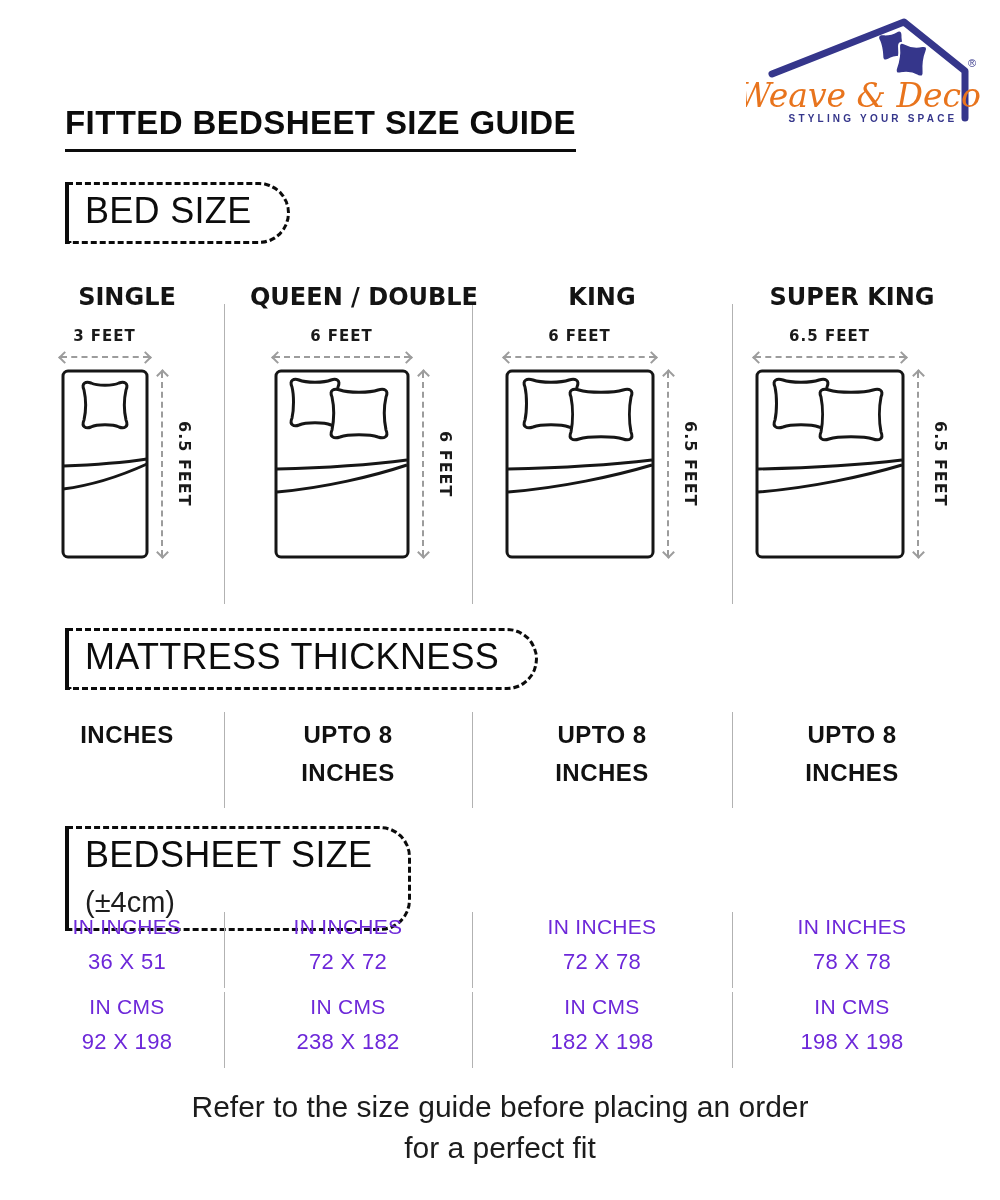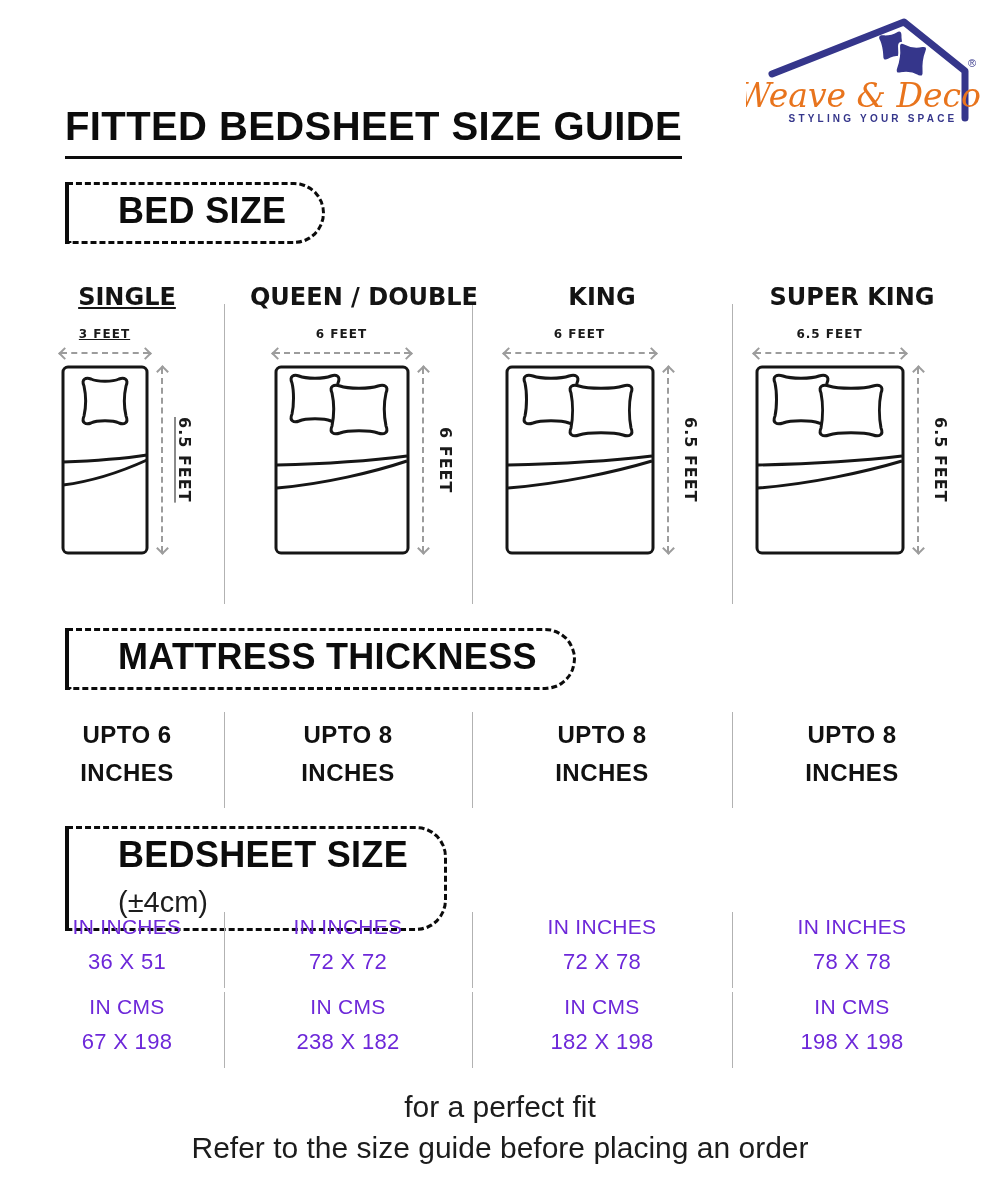--- a/index.html
+++ b/index.html
@@ -3,41 +3,41 @@
 <meta charset="utf-8">
 <style>
   html,body{margin:0;padding:0;background:#ffffff;}
   body{width:1000px;height:1200px;position:relative;overflow:hidden;
        font-family:"Liberation Sans", sans-serif;color:#161616;}
 
   
   .logo{position:absolute;left:746px;top:10px;}
 
   
-  .title{position:absolute;left:65px;top:104px;font-size:40px;font-weight:800;
+  .title{position:absolute;left:65px;top:104px;font-size:33px;font-weight:800;
          letter-spacing:.4px;color:#0c0c0c;border-bottom:3.5px solid #0c0c0c;
          padding-bottom:7px;width:fit-content;white-space:nowrap;}
 
   
   .badge{position:absolute;border:3px dashed #0b0b0b;border-left:4px solid #0b0b0b;
          border-radius:0 31px 31px 0;padding:5px 36px 9px 16px;width:fit-content;
          white-space:nowrap;display:flex;align-items:baseline;gap:10px;}
-  .badge-bold{font-size:36px;font-weight:700;color:#0c0c0c;letter-spacing:.3px;margin-left:33px;}
+  .badge-bold{font-size:36px;font-weight:400;color:#0c0c0c;letter-spacing:.3px;}
   .badge-light{font-size:29px;font-weight:400;color:#1d1d1d;}
 
   
   .vsep{position:absolute;width:1px;background:#b2b2b2;}
 
   
   .bs-col{position:absolute;top:283px;display:flex;flex-direction:column;align-items:center;}
   .bs-name{font-family:"DejaVu Sans", sans-serif;font-size:24px;font-weight:700;
            color:#141414;white-space:nowrap;}
   .bed-grid{display:grid;grid-template-columns:auto 16px auto;grid-template-rows:auto 14px auto;
             column-gap:5px;row-gap:5px;align-items:center;justify-items:center;margin-top:16px;}
-  .wlabel{grid-column:1;grid-row:1;font-family:"DejaVu Sans", sans-serif;font-size:12px;
+  .wlabel{grid-column:1;grid-row:1;font-family:"DejaVu Sans", sans-serif;font-size:15px;
           font-weight:700;letter-spacing:1px;color:#1a1a1a;white-space:nowrap;}
   .harrow{grid-column:1;grid-row:2;width:100%;height:0;border-top:2px dashed #9c9c9c;position:relative;}
   .harrow::before,.harrow::after{content:"";position:absolute;top:-5px;width:7px;height:7px;
           border-left:2px solid #9c9c9c;border-bottom:2px solid #9c9c9c;}
   .harrow::before{left:-1px;transform:rotate(45deg);}
   .harrow::after{right:-1px;transform:rotate(225deg);}
   .bed{grid-column:1;grid-row:3;}
   .varrow{grid-column:2;grid-row:3;height:97%;width:0;border-left:2px dashed #9c9c9c;position:relative;}
   .varrow::before,.varrow::after{content:"";position:absolute;left:-5px;width:7px;height:7px;
           border-left:2px solid #9c9c9c;border-bottom:2px solid #9c9c9c;}
@@ -80,21 +80,21 @@
 <div class="title">FITTED BEDSHEET SIZE GUIDE</div>
 
 <div class="badge" style="left:65px;top:182px;">
   <span class="badge-bold">BED SIZE</span>
 </div>
 
 <div class="vsep" style="left:224px;top:304px;height:300px;"></div>
 <div class="vsep" style="left:472px;top:304px;height:300px;"></div>
 <div class="vsep" style="left:732px;top:304px;height:300px;"></div>
 
-<div class="bs-col" style="left:30px;width:194px;text-decoration:underline;">
+<div class="bs-col" style="left:30px;width:194px;">
   <div class="bs-name">SINGLE</div>
   <div class="bed-grid">
     <div class="wlabel">3 FEET</div>
     <div class="harrow"></div>
     <svg class="bed" width="88" height="190" viewBox="0 0 88 190">
       <rect x="2" y="2" width="84" height="186" rx="5" fill="#fff" stroke="#161616" stroke-width="3"></rect>
       <path d="M23 21 C20 14 25 12 30 14 C36 17 52 17 58 14 C63 12 68 14 65 21 C63 30 63 42 65 51 C68 58 63 60 58 58 C52 55 36 55 30 58 C25 60 20 58 23 51 C25 42 25 30 23 21 Z" fill="#fff" stroke="#161616" stroke-width="3"></path>
       <path d="M2 97 C30 96 60 94 86 90" fill="none" stroke="#161616" stroke-width="3"></path>
       <path d="M2 120 C34 116 64 105 86 95" fill="none" stroke="#161616" stroke-width="3"></path>
     </svg>
@@ -156,21 +156,20 @@
 
 <div class="badge" style="left:65px;top:628px;">
   <span class="badge-bold">MATTRESS THICKNESS</span>
 </div>
 
 <div class="vsep" style="left:224px;top:712px;height:96px;"></div>
 <div class="vsep" style="left:472px;top:712px;height:96px;"></div>
 <div class="vsep" style="left:732px;top:712px;height:96px;"></div>
 
 <div class="mt-cell" style="left:30px;width:194px;">
-  <div>UPTO 6</div>
   <div>INCHES</div>
 </div>
 <div class="mt-cell" style="left:224px;width:248px;">
   <div>UPTO 8</div>
   <div>INCHES</div>
 </div>
 <div class="mt-cell" style="left:472px;width:260px;">
   <div>UPTO 8</div>
   <div>INCHES</div>
 </div>
@@ -204,31 +203,31 @@
   <div class="sheet-head">IN INCHES</div>
   <div class="sheet-val">78 X 78</div>
 </div>
 
 <div class="vsep" style="left:224px;top:992px;height:76px;"></div>
 <div class="vsep" style="left:472px;top:992px;height:76px;"></div>
 <div class="vsep" style="left:732px;top:992px;height:76px;"></div>
 
 <div class="sheet-cell" style="left:30px;top:994px;width:194px;">
   <div class="sheet-head">IN CMS</div>
-  <div class="sheet-val">67 X 198</div>
+  <div class="sheet-val">92 X 198</div>
 </div>
 <div class="sheet-cell" style="left:224px;top:994px;width:248px;">
   <div class="sheet-head">IN CMS</div>
   <div class="sheet-val">238 X 182</div>
 </div>
 <div class="sheet-cell" style="left:472px;top:994px;width:260px;">
   <div class="sheet-head">IN CMS</div>
   <div class="sheet-val">182 X 198</div>
 </div>
 <div class="sheet-cell" style="left:732px;top:994px;width:240px;">
   <div class="sheet-head">IN CMS</div>
   <div class="sheet-val">198 X 198</div>
 </div>
 
 <div class="footer">
+  <div>Refer to the size guide before placing an order</div>
   <div>for a perfect fit</div>
-  <div>Refer to the size guide before placing an order</div>
 </div>
 
 </body></html>

